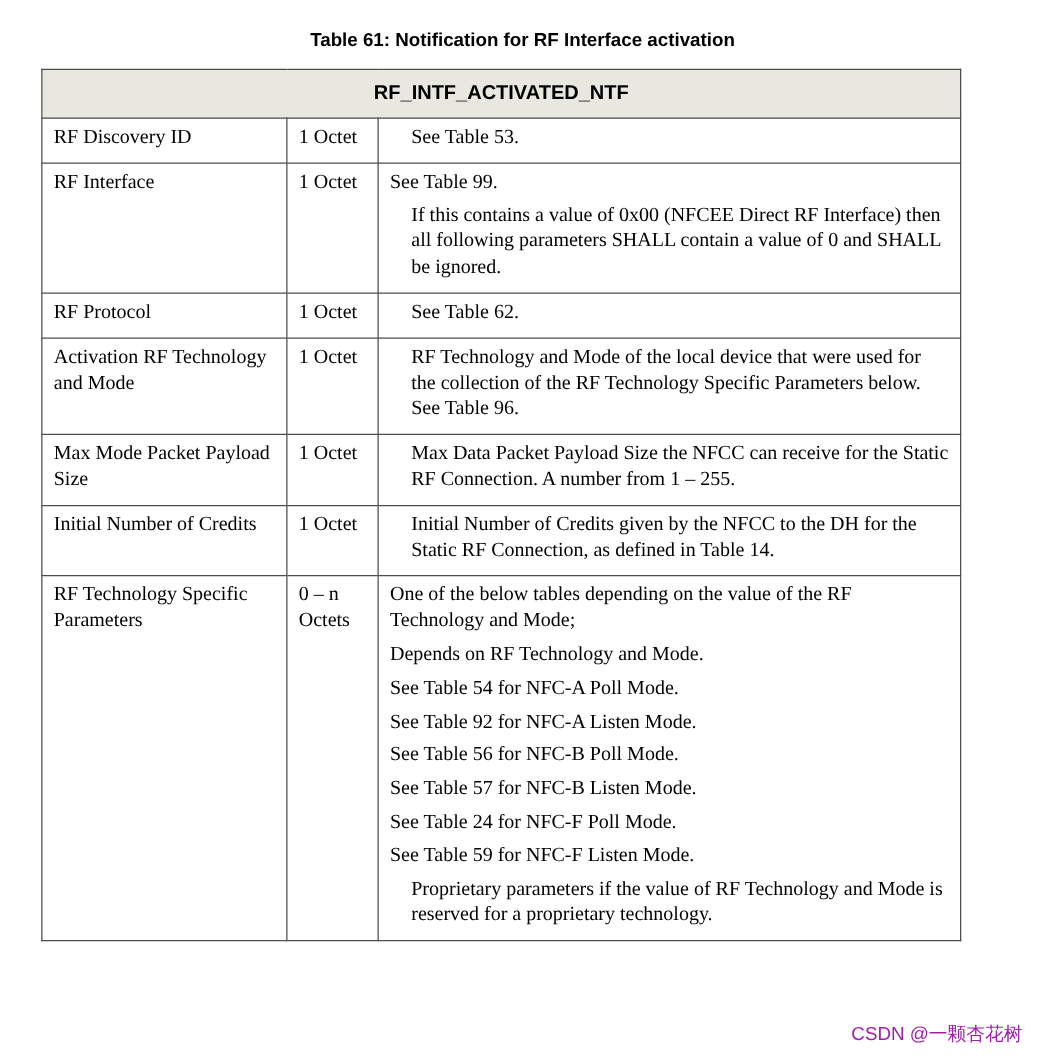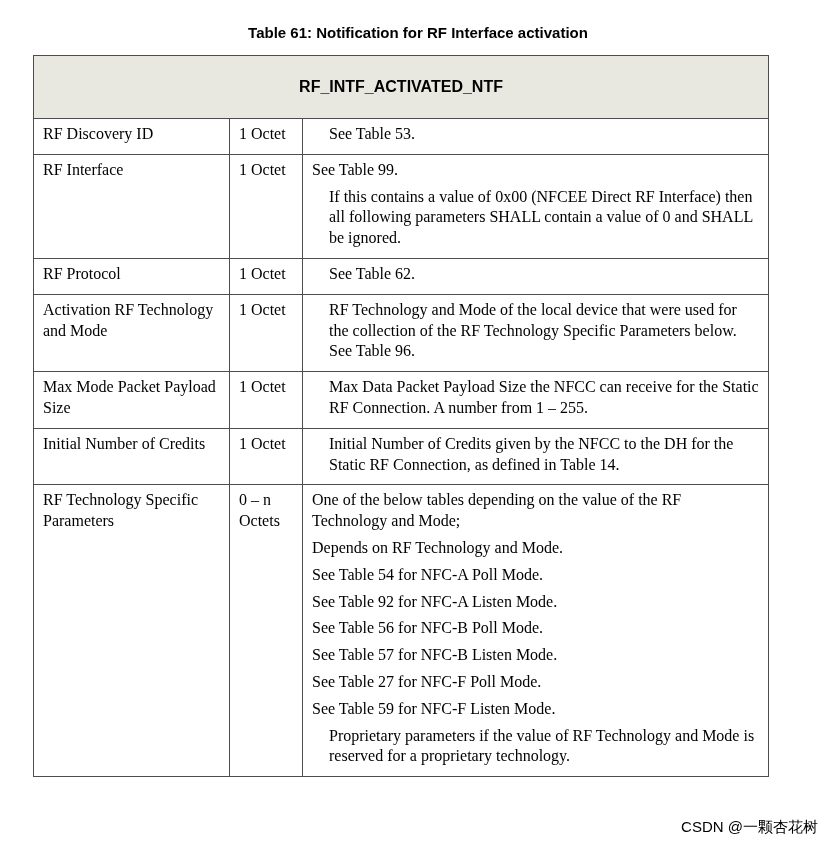--- a/index.html
+++ b/index.html
@@ -29,21 +29,21 @@
   th, td {
     border: 1px solid var(--border-color, #4d4d4d);
     vertical-align: top;
   }
   th.table-title {
     background: var(--header-bg, #e8e8e0);
     font-family: "Liberation Sans", sans-serif;
     font-size: 16px;
     font-weight: bold;
     text-align: center;
-    padding: 22px 8px;
+    padding: 10px 8px;
   }
   tr.col-head th {
     background: var(--header-bg, #e8e8e0);
     font-family: "Liberation Sans", sans-serif;
     font-size: 15.5px;
     font-weight: bold;
     text-align: left;
     padding: 6px 9px;
   }
   td {
@@ -52,21 +52,21 @@
     padding: 5px 9px 7px 9px;
   }
   td.cell-value p { margin: 0 0 6px 0; }
   td.cell-value p:last-child { margin-bottom: 2px; margin-left: 17px; }
   .watermark {
     position: absolute;
     right: 18px;
     bottom: 8px;
     font-family: "Liberation Sans", sans-serif;
     font-size: 15px;
-    color: #000000;
+    color: #a21caf;
   }
 </style>
 </head>
 <body>
 
 <div>
 
   <div class="doc-title">Table 61: Notification for RF Interface activation</div>
 
   <table class="spec-table">
@@ -127,21 +127,21 @@
         <tr>
           <td class="cell-field">RF Technology Specific Parameters</td>
           <td class="cell-length">0 – n Octets</td>
           <td class="cell-value">
             <p>One of the below tables depending on the value of the RF Technology and Mode;</p>
             <p>Depends on RF Technology and Mode.</p>
             <p>See Table 54 for NFC-A Poll Mode.</p>
             <p>See Table 92 for NFC-A Listen Mode.</p>
             <p>See Table 56 for NFC-B Poll Mode.</p>
             <p>See Table 57 for NFC-B Listen Mode.</p>
-            <p>See Table 27 for NFC-F Poll Mode.</p>
+            <p>See Table 24 for NFC-F Poll Mode.</p>
             <p>See Table 59 for NFC-F Listen Mode.</p>
             <p>Proprietary parameters if the value of RF Technology and Mode is reserved for a proprietary technology.</p>
           </td>
         </tr>
       </tbody>
   </table>
 
   <div class="watermark">CSDN @一颗杏花树</div>
 
 </div>

